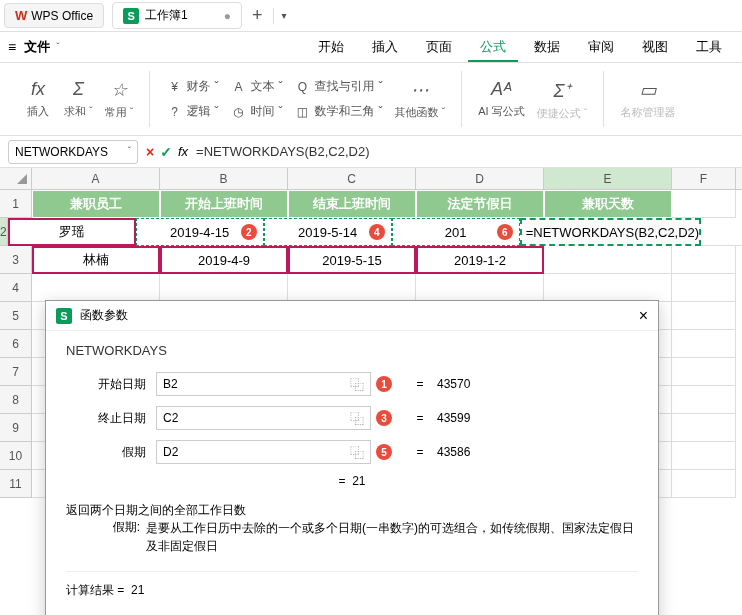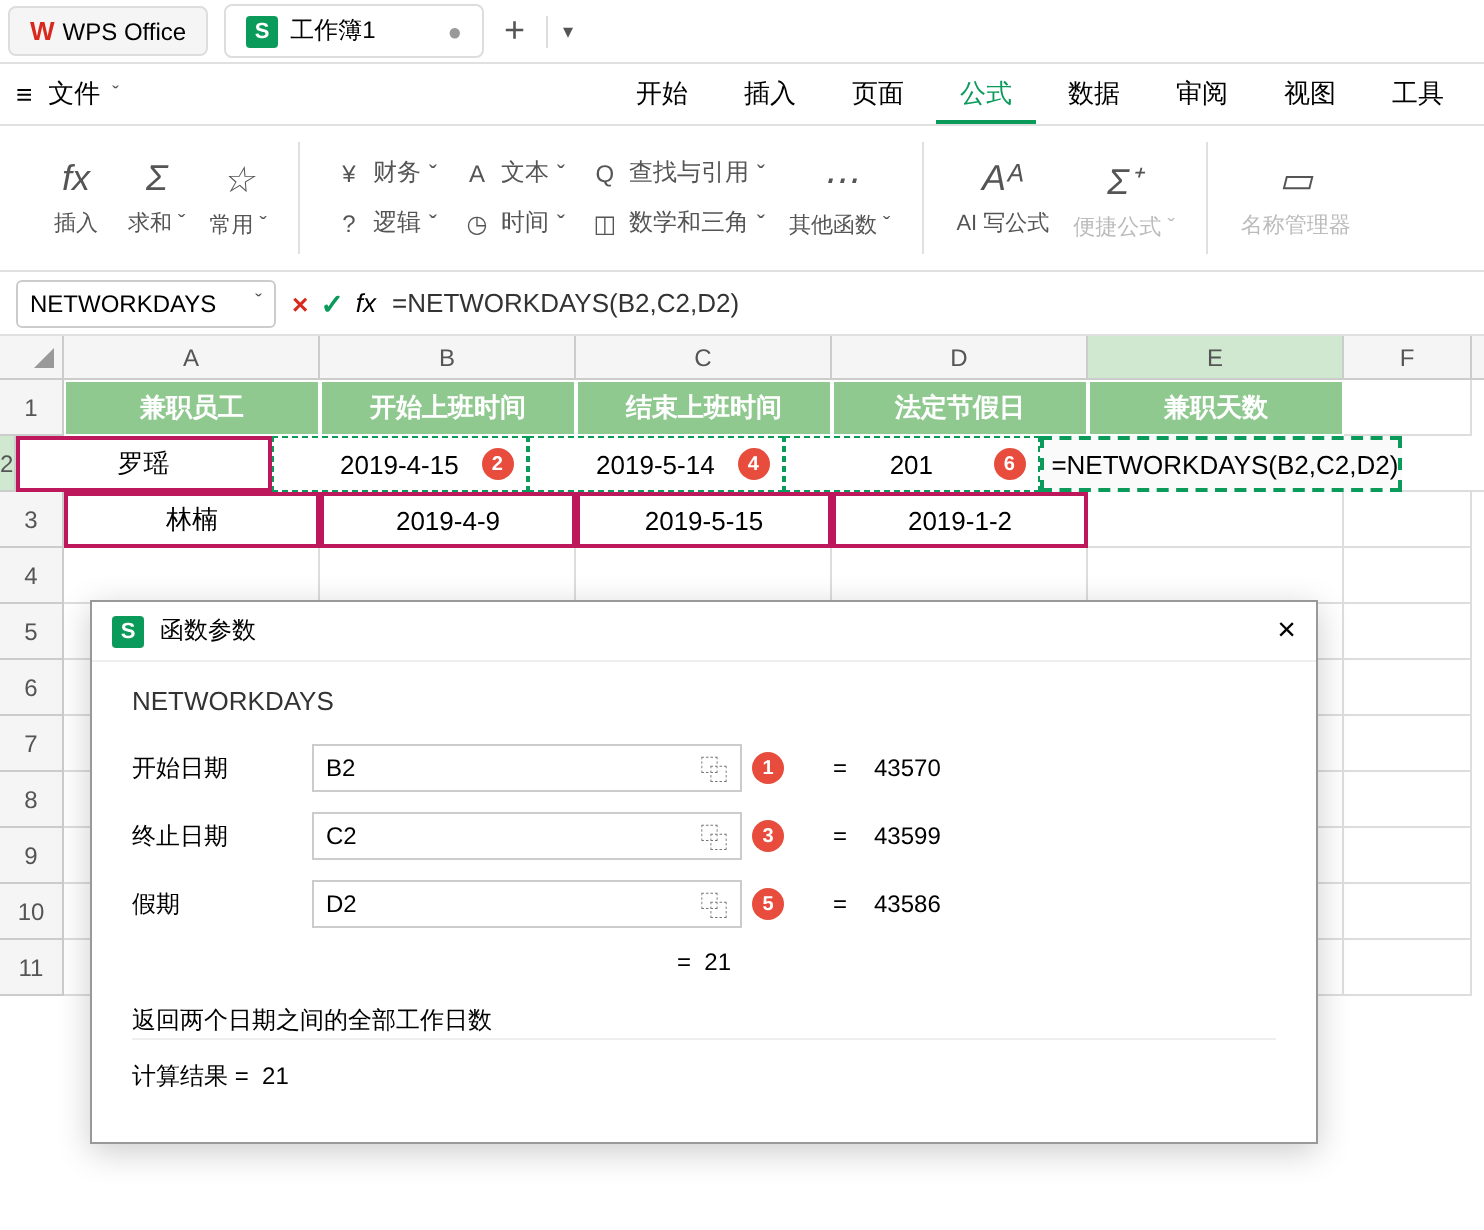--- a/index.html
+++ b/index.html
@@ -12,21 +12,21 @@
 .tab-s { background: #0a9b5a; color: #fff; width: 16px; height: 16px; display: inline-flex; align-items: center; justify-content: center; border-radius: 2px; font-size: 11px; font-weight: bold; }
 .tab-dot { color: #999; margin-left: 30px; }
 .plus-btn { margin-left: 10px; font-size: 18px; color: #555; }
 .divider-v { width: 1px; height: 16px; background: #ddd; margin-left: 10px; }
 .caret-down { font-size: 10px; color: #555; }
 
 .menubar { height: 30px; display: flex; align-items: center; padding: 0 8px; gap: 4px; }
 .menubar .menu-item { padding: 4px 12px; color: #000000; font-size: 13px; }
 .menubar .menu-item.active { color: #0a9b5a; border-bottom: 2px solid #0a9b5a; padding-top: 6px; }
 .hamburger { font-size: 14px; margin-right: 4px; }
-.file-lbl { font-size: 13px; margin-right: 2px; }
+.file-lbl { font-size: 13px; margin-right: 2px; font-weight: bold; }
 .spacer { flex: 1; }
 
 .ribbon { height: 74px; border-top: 1px solid #e0e0e0; border-bottom: 1px solid #e0e0e0; display: flex; align-items: stretch; padding: 0 8px; }
 .rib-group { display: flex; align-items: center; padding: 0 10px; }
 .rib-sep { width: 1px; background: #e0e0e0; margin: 8px 0; }
 .rib-btn { display: flex; flex-direction: column; align-items: center; gap: 4px; padding: 4px 6px; color: #555; min-width: 40px; }
 .rib-btn .ico { font-size: 18px; color: #555; font-style: italic; }
 .rib-btn .lbl { font-size: 11px; white-space: nowrap; }
 .rib-btn.disabled { color: #bbb; }
 .rib-stack { display: flex; flex-direction: column; gap: 4px; padding: 4px 0; }
@@ -60,21 +60,21 @@
 
 .badge { position: absolute; right: 6px; top: 50%; transform: translateY(-50%); width: 16px; height: 16px; background: #e74c3c; color: #fff; border-radius: 50%; display: flex; align-items: center; justify-content: center; font-size: 10px; font-weight: bold; }
 
 .dialog { position: absolute; left: 45px; top: 300px; width: 614px; background: #fff; border: 1px solid #999; box-shadow: 0 4px 16px rgba(0,0,0,.2); z-index: 100; }
 .dlg-title { height: 30px; display: flex; align-items: center; padding: 0 10px; border-bottom: 1px solid #eee; }
 .dlg-title .tab-s { margin-right: 8px; }
 .dlg-close { margin-left: auto; font-size: 16px; cursor: pointer; }
 .dlg-body { padding: 12px 20px; }
 .fn-name { font-size: 13px; color: #333; margin-bottom: 14px; }
 .arg-row { display: flex; align-items: center; margin-bottom: 10px; gap: 10px; }
-.arg-lbl { width: 80px; font-size: 12px; }
+.arg-lbl { width: 80px; text-align: right; font-size: 12px; }
 .arg-input { width: 215px; height: 24px; border: 1px solid #ccc; padding: 0 6px; font-size: 12px; display: flex; align-items: center; justify-content: space-between; position: relative; }
 .arg-input .badge { right: -22px; }
 .arg-picker { color: #777; font-size: 14px; }
 .arg-eq { width: 14px; text-align: center; margin-left: 32px; }
 .arg-val { font-size: 12px; }
 .result-line { text-align: center; margin: 6px 0 14px; font-size: 12px; }
 .desc-line { font-size: 12px; }
 .holiday-desc { display: flex; font-size: 12px; margin-bottom: 16px; }
 .holiday-desc .k { width: 80px; text-align: right; padding-right: 6px; }
 .holiday-desc .v { flex: 1; line-height: 1.5; }
@@ -344,16 +344,20 @@
         <span>D2</span>
         <span class="badge">5</span>
         <span class="arg-picker">⿻</span>
       </div>
       <span class="arg-eq">=</span>
       <span class="arg-val">43586</span>
     </div>
 
     <div class="result-line"><span>=</span>&nbsp;&nbsp;<span>21</span></div>
     <div class="desc-line">返回两个日期之间的全部工作日数</div>
+    <div class="holiday-desc">
+      <div class="k">假期:</div>
+      <div class="v">是要从工作日历中去除的一个或多个日期(一串数字)的可选组合，如传统假期、国家法定假日及非固定假日</div>
+    </div>
     <div class="calc-line"><span>计算结果 =</span>&nbsp;&nbsp;<span>21</span></div>
 
   </div>
 </div>
 
 </body></html>

